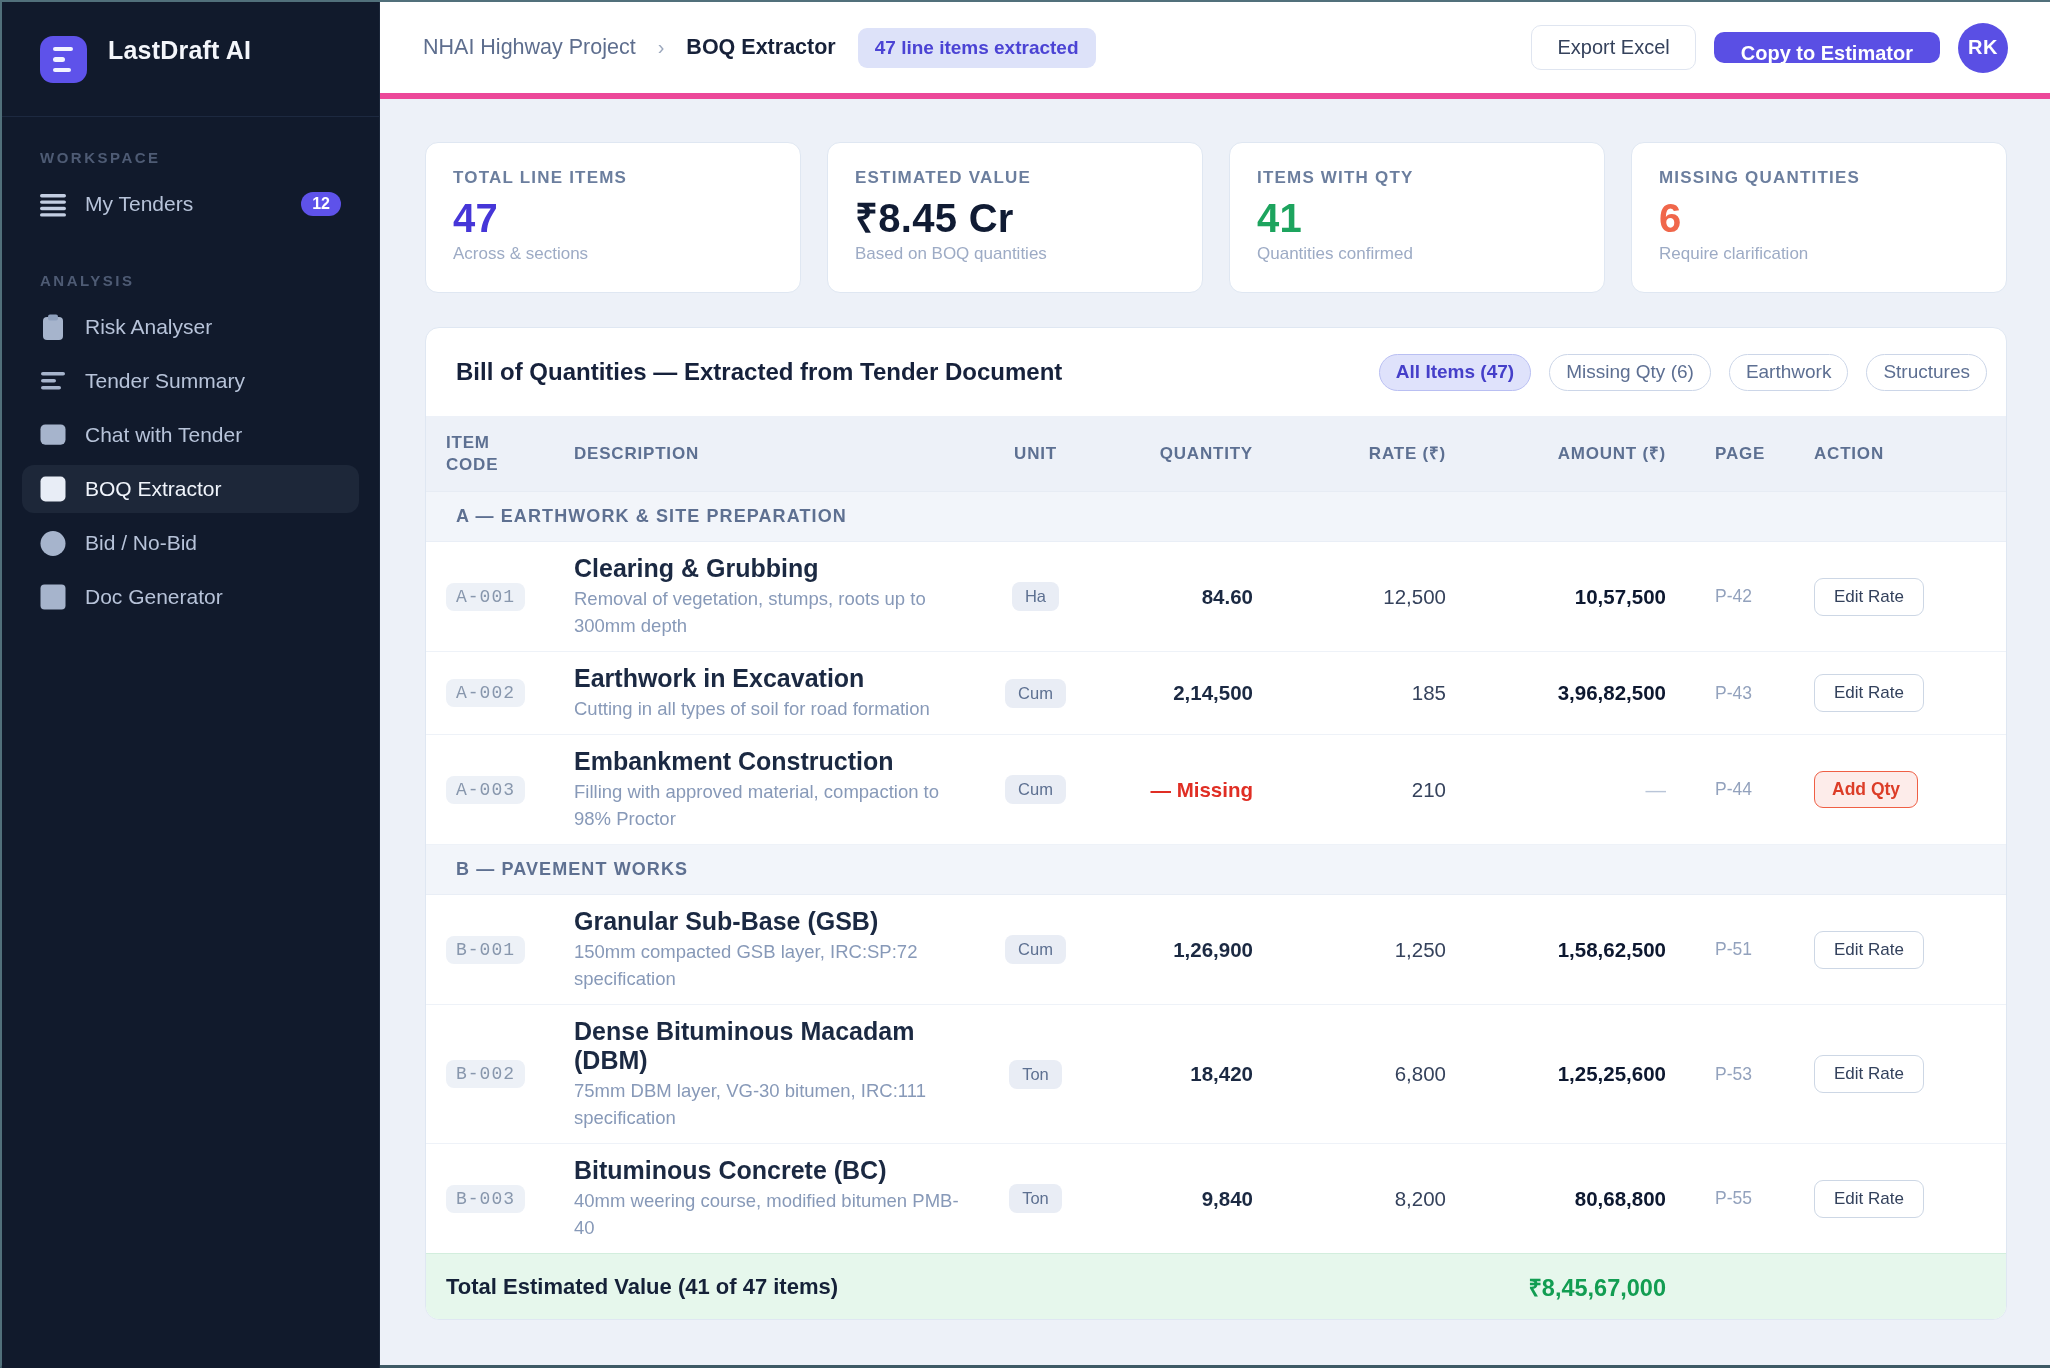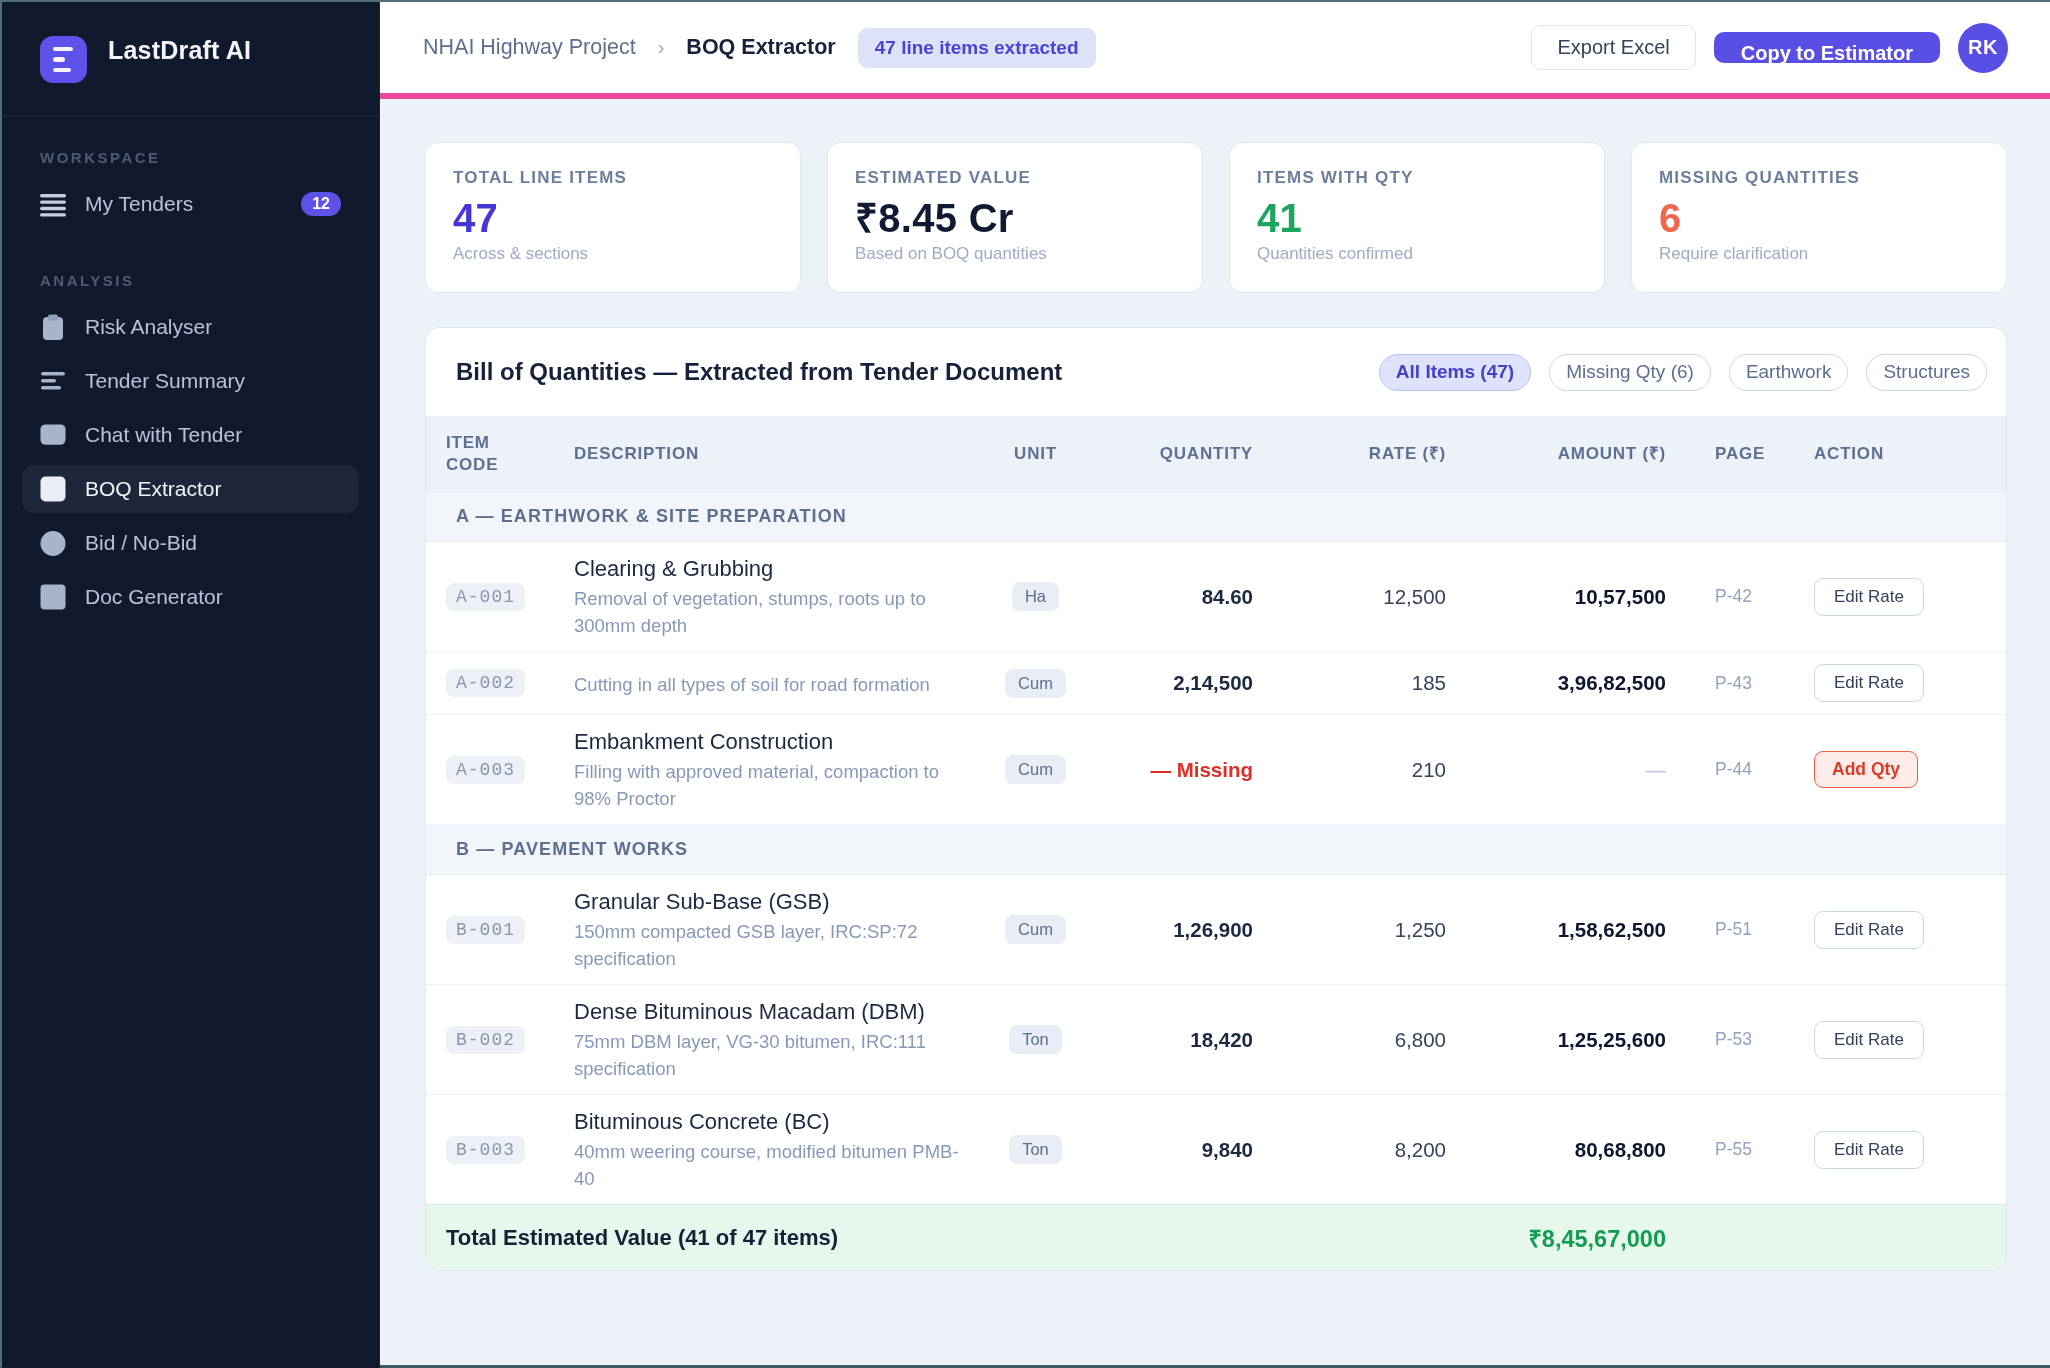--- a/index.html
+++ b/index.html
@@ -62,21 +62,21 @@
 .th.c1 { max-width:74px; }
 .c3 { text-align:center; }
 .c4,.c5,.c6 { text-align:right; }
 .c7 { padding-left:49px; }
 .c8 { padding-left:31px; }
 
 .section-band { background:#f2f5fa; border-bottom:1px solid #e9eef6; height:50px; display:flex; align-items:center; padding:0 30px; font-size:18px; font-weight:bold; letter-spacing:1.1px; color:#5e7091; }
 .trow { border-bottom:1px solid #eef2f8; padding-top:12px; padding-bottom:12px; }
 .trow:last-child { border-bottom:none; }
 .code-pill { display:inline-block; font-family:"Liberation Mono", monospace; font-size:18px; color:#8897ad; background:#edf1f7; border-radius:8px; padding:4px 10px; letter-spacing:1px; }
-.d-title { font-size:22px; font-weight:normal; color:#1b2942; line-height:29px; }
+.d-title { font-size:25px; font-weight:bold; color:#1b2942; line-height:29px; }
 .d-sub { font-size:18.5px; color:#8799b8; line-height:27px; max-width:397px; margin-top:2px; }
 .unit-pill { display:inline-block; font-size:16.5px; color:#5d7091; background:#e9edf5; border-radius:8px; padding:5px 13px; }
 .v-qty { font-size:20.5px; font-weight:bold; color:#1b2942; }
 .v-qty.missing { color:#e02e24; }
 .v-rate { font-size:20.5px; color:#35425c; }
 .v-amt { font-size:20.5px; font-weight:bold; color:#0d1830; }
 .v-amt.missing { color:#b9c5d8; font-weight:normal; }
 .v-page { font-size:17.5px; color:#93a2bd; }
 .btn-edit { background:#fff; border:1px solid #cdd7e5; border-radius:9px; font-size:17px; color:#33415c; padding:8px 19px; font-family:inherit; cursor:pointer; white-space:nowrap; }
 .btn-add { background:#fdecea; border:1.5px solid #ef5f45; border-radius:9px; font-size:17.5px; font-weight:bold; color:#dc3d28; padding:7px 17px; font-family:inherit; cursor:pointer; white-space:nowrap; }
@@ -249,20 +249,21 @@
               <div class="c3"><span class="unit-pill">Ha</span></div>
               <div class="c4 v-qty">84.60</div>
               <div class="c5 v-rate">12,500</div>
               <div class="c6 v-amt">10,57,500</div>
               <div class="c7 v-page">P-42</div>
               <div class="c8"><button class="btn-edit">Edit Rate</button></div>
             </div>
             <div class="tgrid trow">
               <div class="c1"><span class="code-pill">A-002</span></div>
               <div class="c2">
+                <div class="d-title">Earthwork in Excavation</div>
                 <div class="d-sub">Cutting in all types of soil for road formation</div>
               </div>
               <div class="c3"><span class="unit-pill">Cum</span></div>
               <div class="c4 v-qty">2,14,500</div>
               <div class="c5 v-rate">185</div>
               <div class="c6 v-amt">3,96,82,500</div>
               <div class="c7 v-page">P-43</div>
               <div class="c8"><button class="btn-edit">Edit Rate</button></div>
             </div>
             <div class="tgrid trow">

